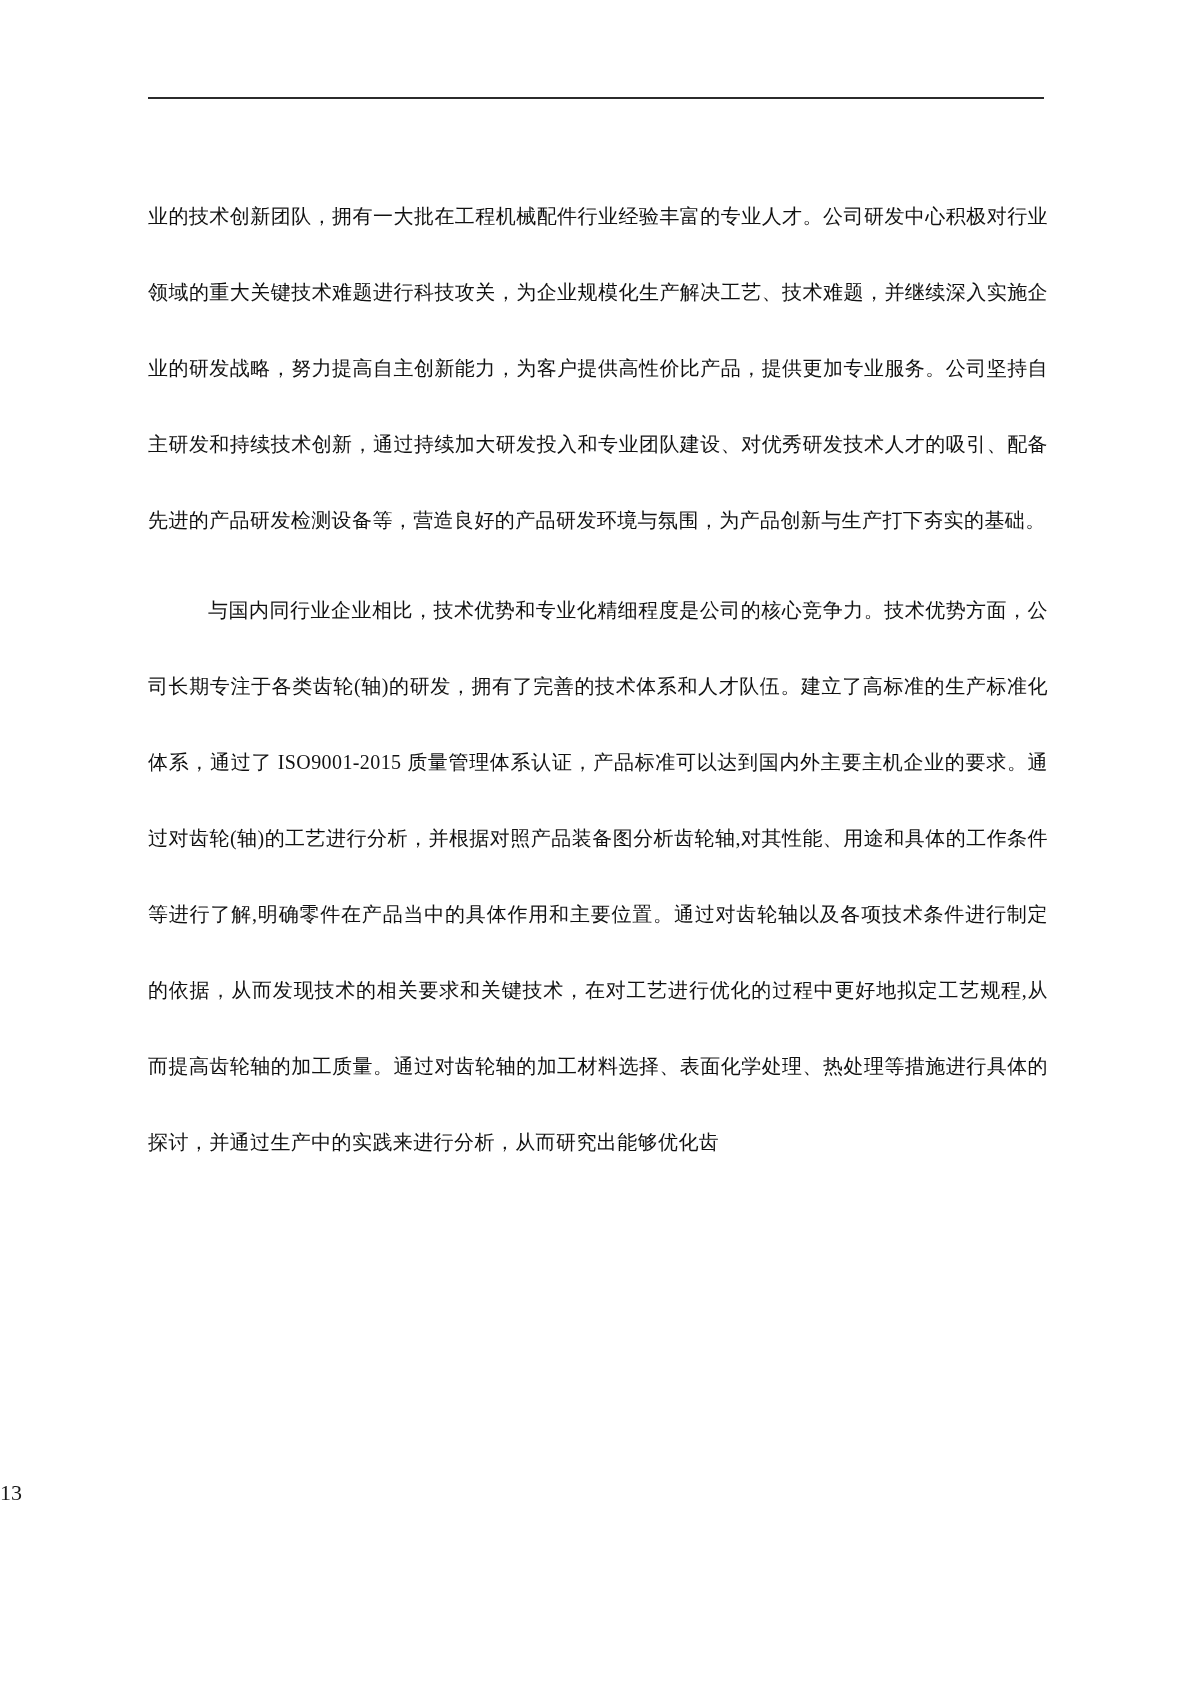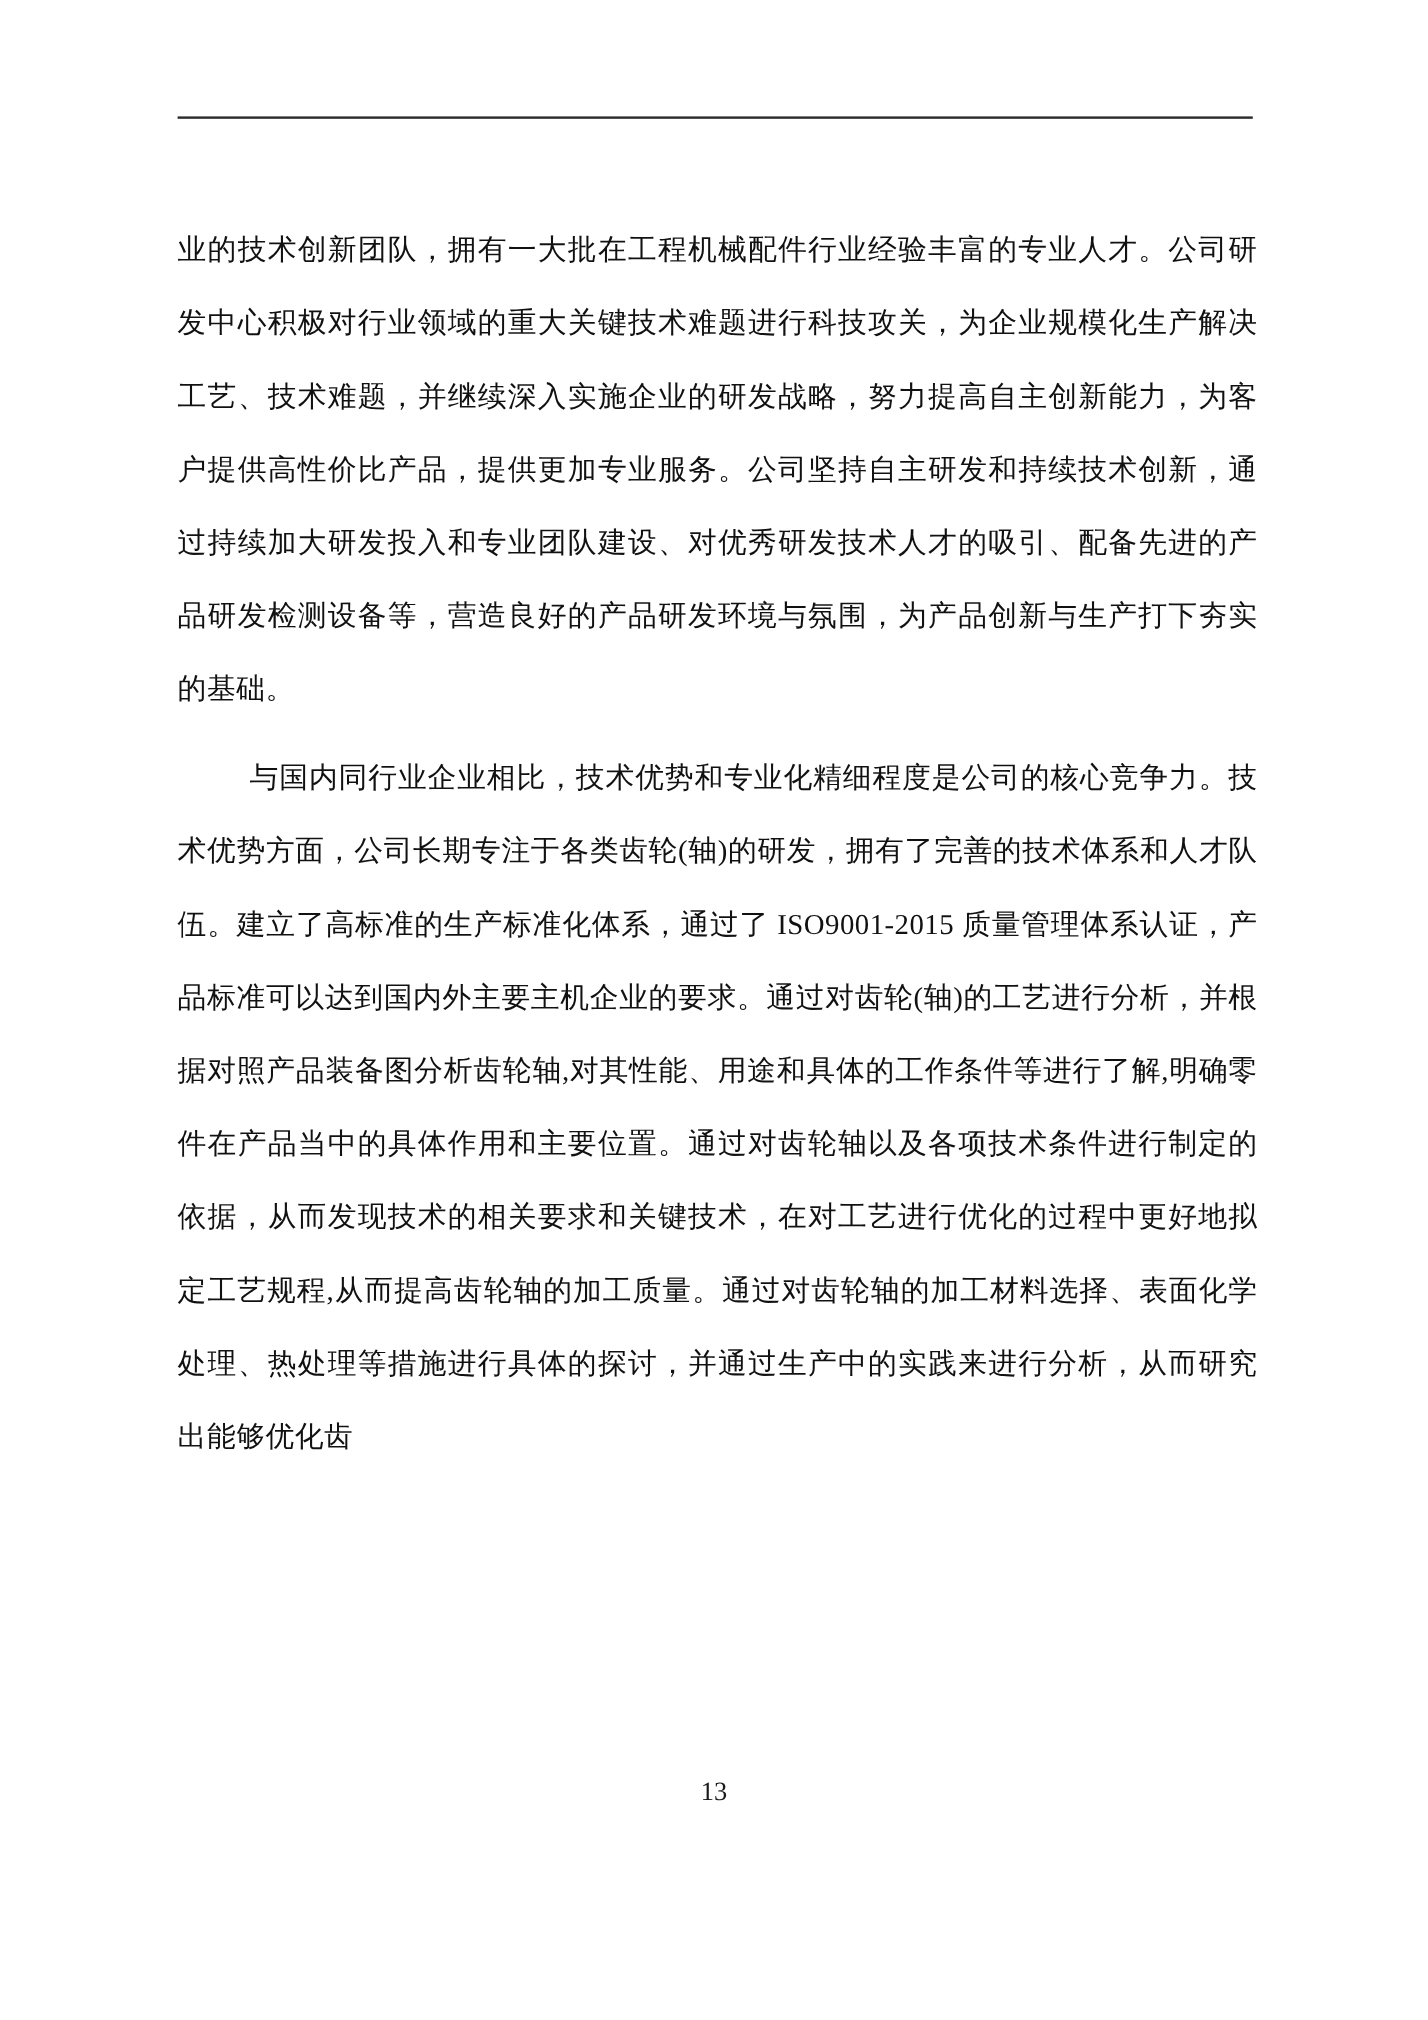--- a/index.html
+++ b/index.html
@@ -31,38 +31,37 @@
     border-top: 2px solid #2b2b2b;
   }
   .content {
     position: absolute;
     left: 148px;
     top: 178px;
     width: 900px;
   }
   .para {
     margin: 0 0 14px 0;
-    font-size: 24px;
-    line-height: 61px;
+    font-size: 20px;
+    line-height: 76px;
     text-align: justify;
     text-justify: inter-ideograph;
     letter-spacing: 0.4px;
     color: #111;
     font-family: "DejaVu Serif", "Liberation Serif", serif;
   }
   .para.indent {
     text-indent: 60px;
     font-family: Liberation Serif, serif;
   }
   .page-number {
     position: absolute;
     left: 0;
     top: 1480px;
     width: 1190px;
-    text-align: center;
     font-size: 22px;
     font-family: "Liberation Serif", serif;
     color: #1a1a1a;
   }
 </style>
 </head>
 <body>
 
 <div class="page">
 

